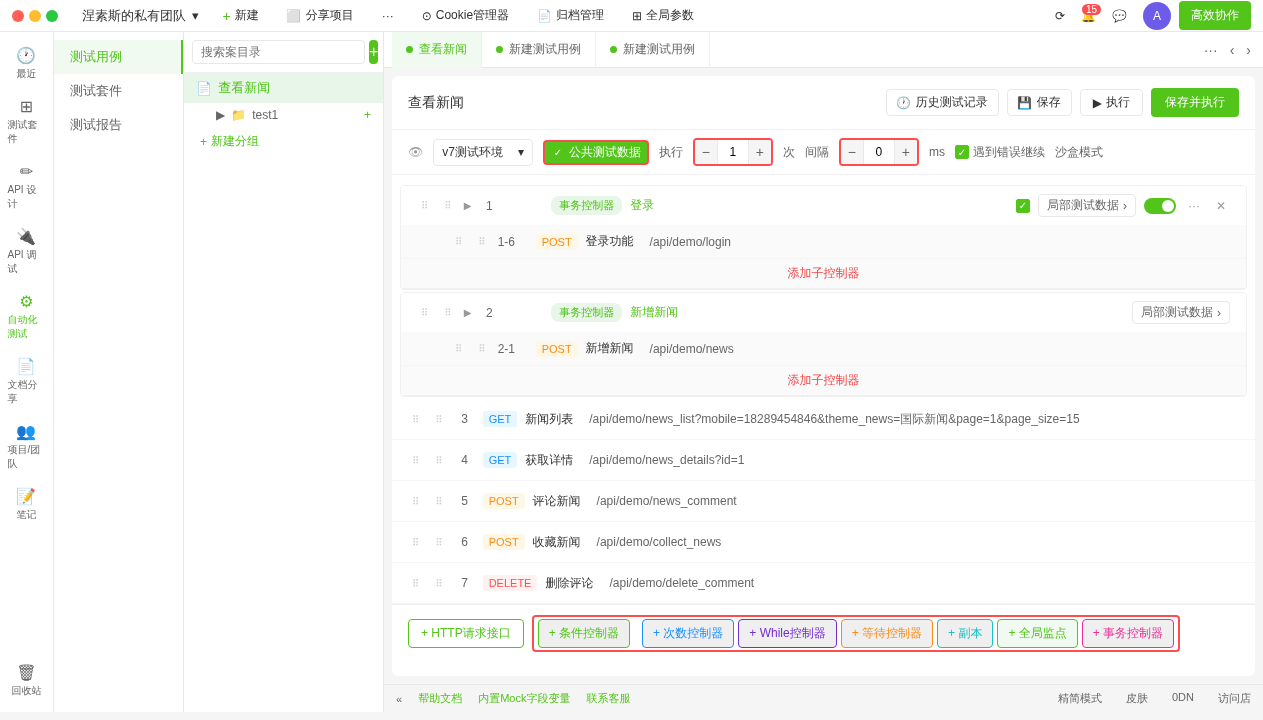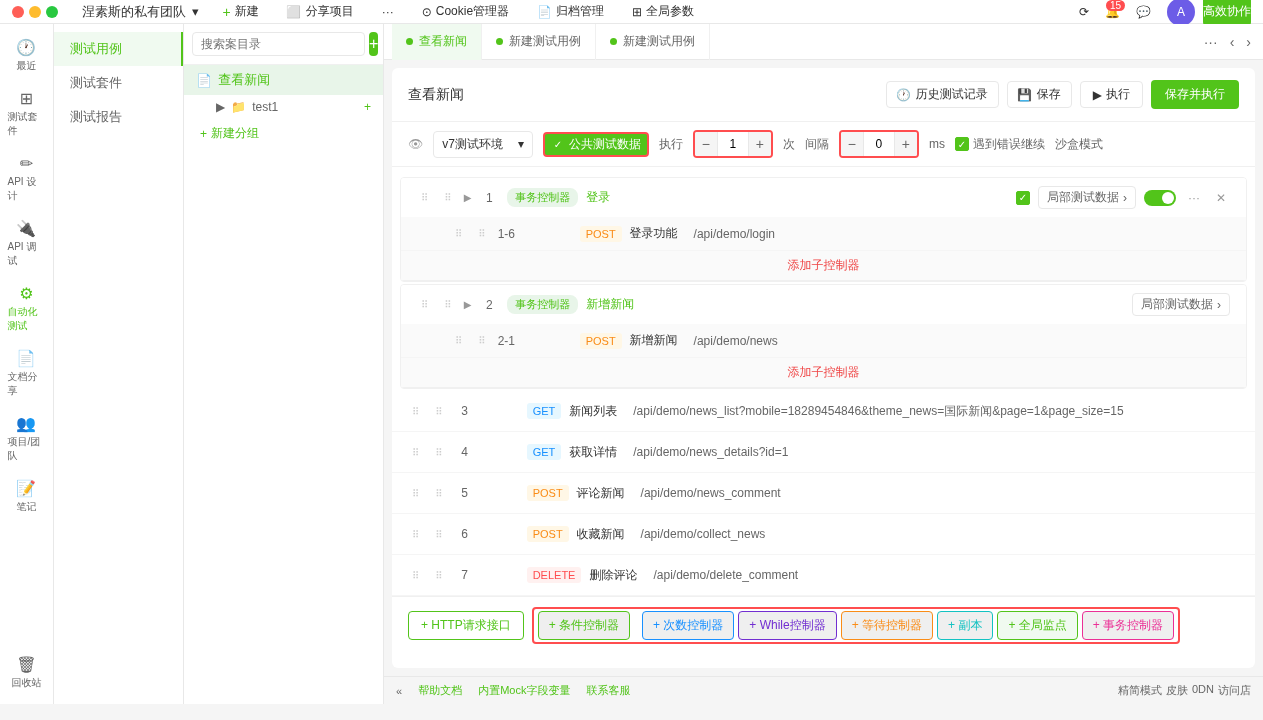--- a/index.html
+++ b/index.html
@@ -1,33 +1,33 @@
 <!DOCTYPE html>
 <html><head>
   <meta charset="utf-8">
   <style>
     * { box-sizing: border-box; margin: 0; padding: 0; }
     body { font-family: -apple-system, BlinkMacSystemFont, 'PingFang SC', 'Microsoft YaHei', sans-serif; font-size: 12px; background: #f5f5f5; color: #333; height: 720px; overflow: hidden; }
     
     
-    .top-bar { height: 24px; background: #fff; display: flex; align-items: center; padding: 0 12px; border-bottom: 1px solid #e8e8e8; gap: 16px; }
+    .top-bar { height: 32px; background: #fff; display: flex; align-items: center; padding: 0 12px; border-bottom: 1px solid #e8e8e8; gap: 16px; }
     .top-bar-left { display: flex; align-items: center; gap: 6px; font-size: 13px; font-weight: 500; }
     .traffic-lights { display: flex; gap: 5px; margin-right: 8px; }
     .traffic-light { width: 12px; height: 12px; border-radius: 50%; }
     .tl-red { background: #ff5f57; }
     .tl-yellow { background: #febc2e; }
     .tl-green { background: #28c840; }
     .top-bar-actions { display: flex; align-items: center; gap: 12px; flex: 1; }
     .top-btn { display: flex; align-items: center; gap: 4px; padding: 4px 8px; border: none; background: none; cursor: pointer; font-size: 12px; color: #333; }
     .top-btn-icon { color: #52c41a; font-size: 14px; }
     .top-right { display: flex; align-items: center; gap: 8px; margin-left: auto; }
     .badge-btn { position: relative; cursor: pointer; }
     .badge { position: absolute; top: -5px; right: -5px; background: #ff4d4f; color: #fff; border-radius: 8px; padding: 0 4px; font-size: 10px; min-width: 16px; text-align: center; }
     .avatar { width: 28px; height: 28px; border-radius: 50%; background: #6c5ce7; display: flex; align-items: center; justify-content: center; color: #fff; font-size: 12px; }
-    .collab-btn { background: #52c41a; color: #fff; border: none; padding: 6px 0; border-radius: 4px; cursor: pointer; font-size: 12px; }
+    .collab-btn { background: #52c41a; color: #fff; border: none; padding: 6px 12px; border-radius: 4px; cursor: pointer; font-size: 12px; }
     
     
     .layout { display: flex; height: calc(720px - 40px); }
     
     
     .icon-sidebar { width: 54px; background: #fff; border-right: 1px solid #e8e8e8; display: flex; flex-direction: column; align-items: center; padding-top: 8px; gap: 4px; }
     .icon-item { display: flex; flex-direction: column; align-items: center; padding: 6px 4px; cursor: pointer; border-radius: 4px; width: 46px; color: #666; font-size: 10px; gap: 2px; }
     .icon-item.active { color: #52c41a; }
     .icon-symbol { font-size: 16px; }
     .icon-bottom { margin-top: auto; margin-bottom: 8px; }
@@ -76,34 +76,34 @@
     .toolbar-label { font-size: 12px; color: #666; }
     .num-input-group { display: flex; align-items: center; border: 2px solid #ff4d4f; border-radius: 4px; overflow: hidden; }
     .num-btn { width: 22px; height: 24px; border: none; background: #f5f5f5; cursor: pointer; font-size: 14px; color: #666; display: flex; align-items: center; justify-content: center; }
     .num-input { width: 32px; height: 24px; border: none; border-left: 1px solid #e8e8e8; border-right: 1px solid #e8e8e8; text-align: center; font-size: 12px; }
     
     
     .steps-container { padding: 8px 0; }
     .step-group-header { display: flex; align-items: center; padding: 8px 16px; background: #fff; cursor: pointer; gap: 8px; }
     .step-expand { color: #999; font-size: 10px; }
     .step-num { width: 20px; height: 20px; display: flex; align-items: center; justify-content: center; font-size: 12px; color: #666; }
-    .step-tag { background: #e8f5e9; color: #52c41a; padding: 2px 8px; border-radius: 8px; font-size: 11px; }
+    .step-tag { background: #e8f5e9; color: #52c41a; padding: 2px 8px; border-radius: 8px; font-size: 11px; margin-left: 44px; }
     .step-name-link { color: #52c41a; }
     .step-spacer { flex: 1; }
     .local-data-btn { display: flex; align-items: center; gap: 4px; font-size: 12px; color: #666; border: 1px solid #e8e8e8; padding: 2px 8px; border-radius: 4px; cursor: pointer; }
     .step-toggle { width: 32px; height: 16px; background: #52c41a; border-radius: 8px; cursor: pointer; position: relative; }
     .step-toggle::after { content: ''; position: absolute; width: 12px; height: 12px; background: #fff; border-radius: 50%; top: 2px; right: 2px; }
     .step-more { color: #999; cursor: pointer; padding: 2px 4px; }
     .step-close { color: #999; cursor: pointer; padding: 2px 4px; }
     .drag-handle { color: #ccc; cursor: grab; padding: 2px 4px; font-size: 10px; }
     
     
     .sub-step { display: flex; align-items: center; padding: 8px 16px 8px 50px; background: #fafafa; border-bottom: 1px solid #f5f5f5; gap: 8px; }
     .sub-step-num { font-size: 12px; color: #666; min-width: 30px; }
-    .method-tag { padding: 2px 6px; border-radius: 3px; font-size: 11px; font-weight: 500; margin-left: 44px; }
+    .method-tag { padding: 2px 6px; border-radius: 3px; font-size: 11px; font-weight: 500; }
     .method-post { background: #fff7e6; color: #fa8c16; }
     .method-get { background: #e6f7ff; color: #1890ff; }
     .method-delete { background: #fff1f0; color: #ff4d4f; }
     .step-api-name { font-size: 12px; color: #333; }
     .step-api-path { font-size: 12px; color: #666; margin-left: 8px; }
     .add-sub-ctrl { display: flex; align-items: center; justify-content: center; padding: 6px; color: #ef4444; cursor: pointer; font-size: 12px; background: #fafafa; border-bottom: 1px solid #f0f0f0; }
     
     
     .step-row { display: flex; align-items: center; padding: 10px 16px; background: #fff; border-bottom: 1px solid #f5f5f5; gap: 8px; cursor: pointer; }
     
@@ -114,21 +114,21 @@
     .ctrl-btn-cond { color: #52c41a; border-color: #52c41a; }
     .ctrl-btn-count { color: #1890ff; border-color: #1890ff; margin-left: 8px; }
     .ctrl-btn-while { color: #722ed1; border-color: #722ed1; }
     .ctrl-btn-wait { color: #fa8c16; border-color: #fa8c16; }
     .ctrl-btn-copy { color: #13c2c2; border-color: #13c2c2; }
     .ctrl-btn-full { color: #52c41a; border-color: #52c41a; background: #f0faf0; }
     .ctrl-btn-biz { color: #eb2f96; border-color: #eb2f96; }
     
     
     .bottom-bar { height: 28px; background: #f5f5f5; border-top: 1px solid #e8e8e8; display: flex; align-items: center; padding: 0 12px; gap: 16px; font-size: 11px; color: #666; }
-    .bottom-bar-right { margin-left: auto; display: flex; gap: 4px; }
+    .bottom-bar-right { margin-left: auto; display: flex; gap: 24px; }
     
     
     .cb { width: 14px; height: 14px; border: 1px solid #52c41a; border-radius: 2px; background: #52c41a; display: inline-flex; align-items: center; justify-content: center; color: #fff; font-size: 10px; }
     
     .step-outer { margin: 2px 8px; border-radius: 4px; background: #fff; overflow: hidden; border: 1px solid #f0f0f0; }
     
     
     .content-area::-webkit-scrollbar { width: 6px; }
     .content-area::-webkit-scrollbar-thumb { background: #ccc; border-radius: 3px; }
   </style>

